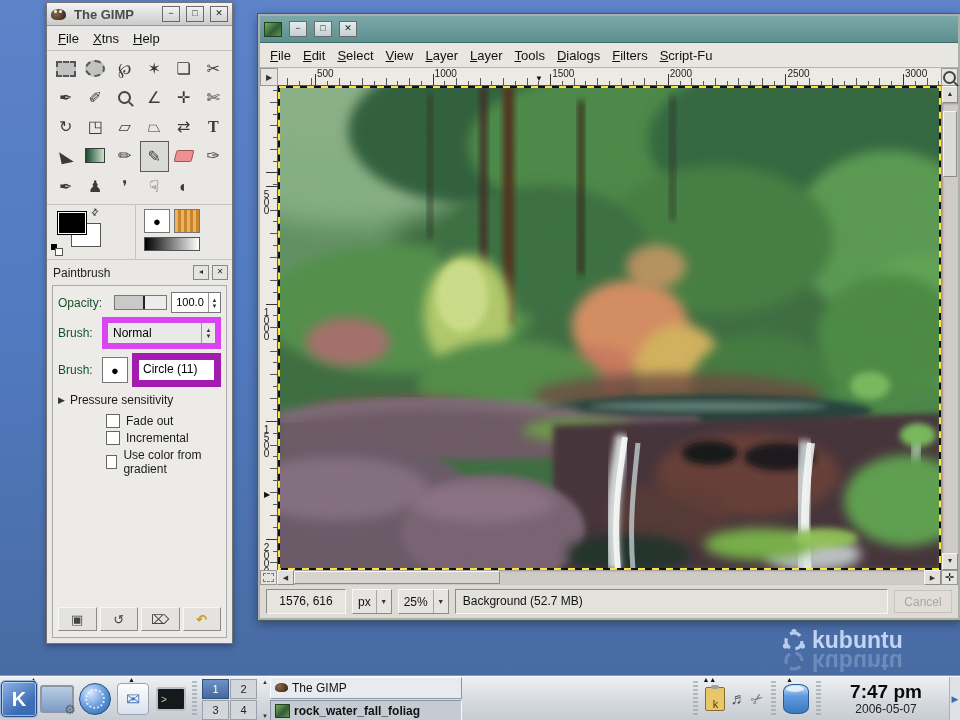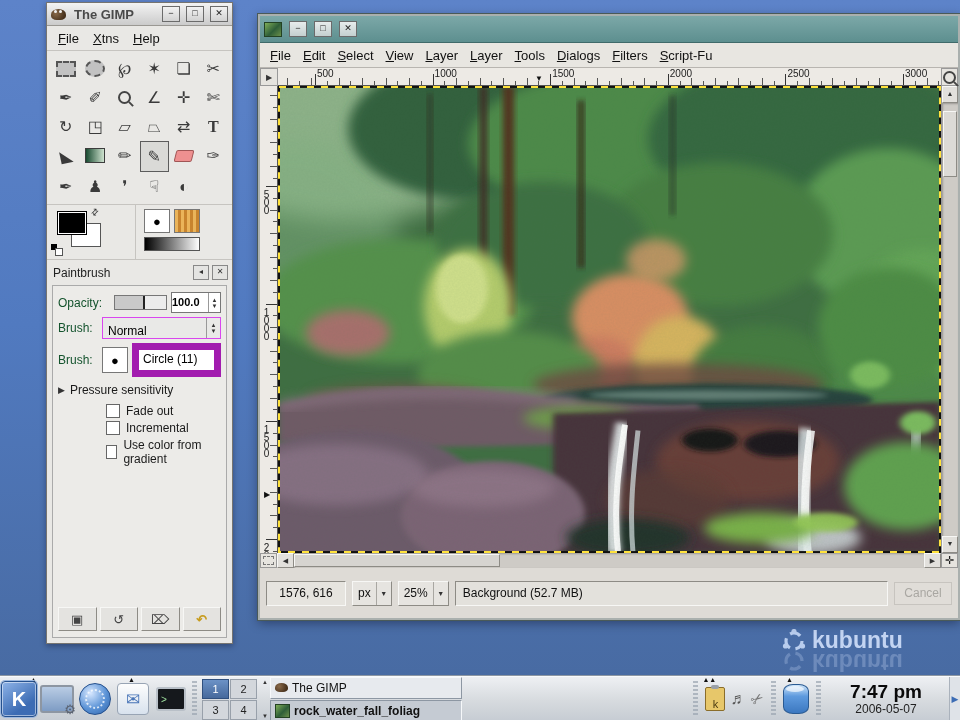--- a/index.html
+++ b/index.html
@@ -57,23 +57,23 @@
   .dockhead{height:21px;display:flex;align-items:center;padding:2px 4px 0 6px;gap:3px;}
   .dockhead .cap{flex:1;font-size:12px;color:#222;}
   .dockbtn{width:14px;height:13px;border:1px solid #888;background:#e4e4e2;font-size:8px;line-height:11px;text-align:center;color:#333;}
   .optframe{flex:1;margin:2px 5px 5px 5px;border:1px solid #aaa;background:#ecebe8;
     display:flex;flex-direction:column;padding:6px 5px;gap:4px;}
   .optrow{display:flex;align-items:center;gap:4px;}
   .optlabel{font-size:12px;color:#14532d;}
   .slider{flex:1;height:13px;border:1px solid #777;background:linear-gradient(90deg,#c9c9c9 0 55%,#ececec 55%);position:relative;}
   .slider::after{content:"";position:absolute;left:55%;top:0;width:2px;height:100%;background:#222;}
   .spin{width:48px;height:19px;border:1px solid #777;background:#fff;display:flex;}
-  .spin .val{flex:1;font-size:11px;line-height:18px;color:#000;font-weight:bold;}
+  .spin .val{flex:1;font-size:11px;text-align:center;line-height:18px;color:#000;}
   .spin .arr{width:11px;border-left:1px solid #999;display:flex;flex-direction:column;align-items:center;justify-content:center;font-size:6px;color:#333;}
-  .select{flex:1;height:20px;border:1px solid #d946ef;background:#e9e9e7;display:flex;align-items:flex-end;gap:27px;}
+  .select{flex:1;height:20px;border:6px solid #d946ef;background:#e9e9e7;display:flex;align-items:center;gap:27px;}
   .select .val{flex:1;font-size:12px;padding-left:5px;color:#000;}
   .select .arr{width:13px;align-self:stretch;border-left:1px solid #999;display:flex;flex-direction:column;align-items:center;justify-content:center;font-size:6px;color:#333;}
   .brushbtn{width:24px;height:24px;border:1px solid #777;background:#fff;display:flex;align-items:center;justify-content:center;font-size:13px;color:#000;}
   .namebox{flex:1;height:20px;border:7px solid #a21caf;background:#fff;font-size:12px;line-height:19px;padding-left:4px;color:#000;}
   .expander{display:flex;align-items:center;gap:5px;font-size:12px;color:#1a1a1a;margin-top:2px;}
   .expander .tri{font-size:9px;color:#333;}
   .chkrow{display:flex;align-items:center;gap:6px;margin-top:3px;margin-left:48px;}
   .chk{width:12px;height:12px;border:1px solid #666;background:#fff;}
   .chklbl{font-size:12px;color:#1a1a1a;}
   .fill{flex:1;}
@@ -124,21 +124,21 @@
   .vthumb{position:absolute;left:1px;right:1px;top:8px;height:64px;border:1px solid;border-color:#f7f7f5 #8d8b85 #8d8b85 #f7f7f5;background:#dcdad6;}
   .hscrollrow{height:15px;display:flex;}
   .qmask{width:17px;border:1px solid #999;background:#e6e4df;display:flex;align-items:center;justify-content:center;box-sizing:border-box;}
   .qmask i{display:block;width:9px;height:7px;border:1px dashed #777;}
   .hbtn{width:15px;border:1px solid;border-color:#f7f7f5 #8d8b85 #8d8b85 #f7f7f5;background:#e2e0dc;font-size:7px;color:#333;
     display:flex;align-items:center;justify-content:center;}
   .htrack{flex:1;position:relative;background:#cecbc6;box-shadow:inset 1px 1px 2px rgba(0,0,0,.25);}
   .hthumb{position:absolute;top:1px;bottom:1px;left:0;width:204px;border:1px solid;border-color:#f7f7f5 #8d8b85 #8d8b85 #f7f7f5;background:#d6d4d0;}
   .navbtn{width:17px;border:1px solid #999;background:#e6e4df;display:flex;align-items:center;justify-content:center;
     font-size:11px;color:#222;box-sizing:border-box;}
-  .statusbar{height:50px;display:flex;align-items:center;gap:6px;padding:0 6px;background:#dedbd6;}
+  .statusbar{height:33px;display:flex;align-items:center;gap:6px;padding:0 6px;background:#dedbd6;}
   .posgroup{height:23px;display:flex;border:1px solid;border-color:#8d8b85 #f7f7f5 #f7f7f5 #8d8b85;background:#e6e4df;}
   .postext{width:78px;font-size:12px;color:#111;text-align:center;line-height:22px;}
   .combo{height:23px;display:flex;align-items:center;border:1px solid;border-color:#f7f7f5 #8d8b85 #8d8b85 #f7f7f5;background:#e6e4e0;}
   .combo .val{font-size:12px;color:#111;padding:0 5px;}
   .combo .arr{width:14px;align-self:stretch;border-left:1px solid #a9a7a2;font-size:7px;color:#333;display:flex;align-items:center;justify-content:center;}
   .statusmsg{flex:1;height:23px;border:1px solid;border-color:#8d8b85 #f7f7f5 #f7f7f5 #8d8b85;background:#e3e1dc;
     font-size:12px;color:#111;line-height:22px;padding-left:7px;}
   .cancelbtn{width:58px;height:23px;border:1px solid #c7c4bf;background:#e0ddd8;color:#a9a7a2;font-size:12px;font-family:inherit;}
 
   

